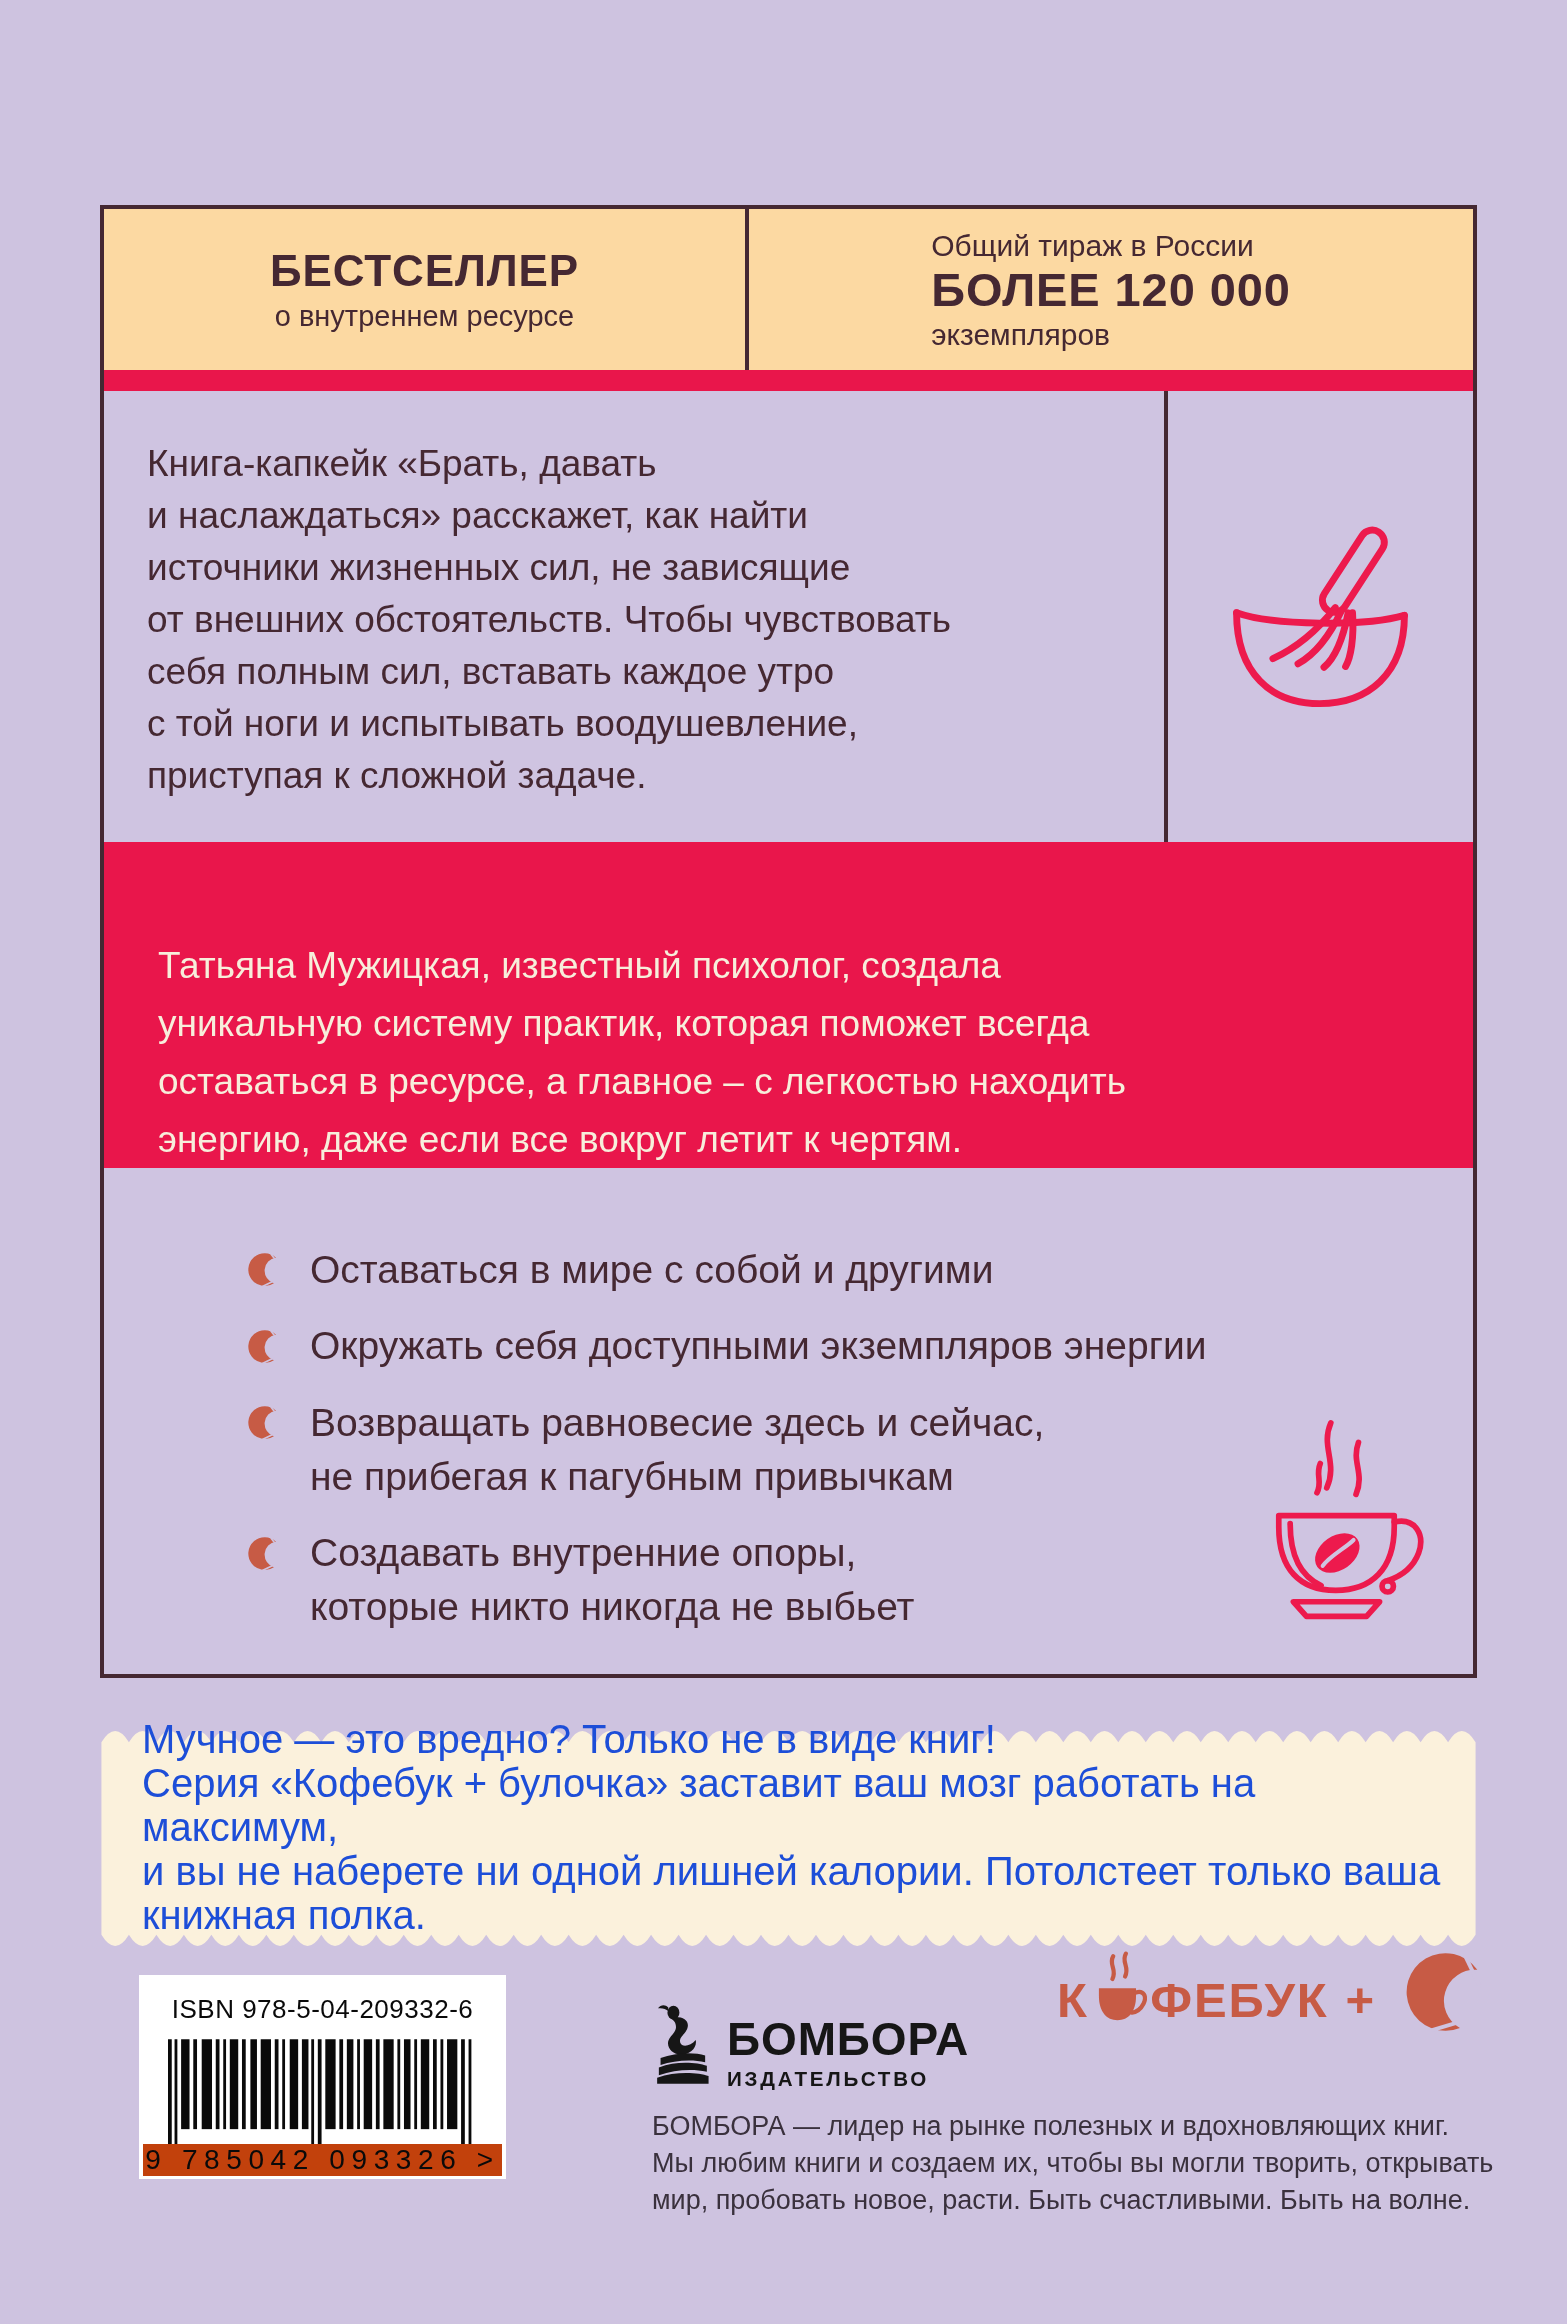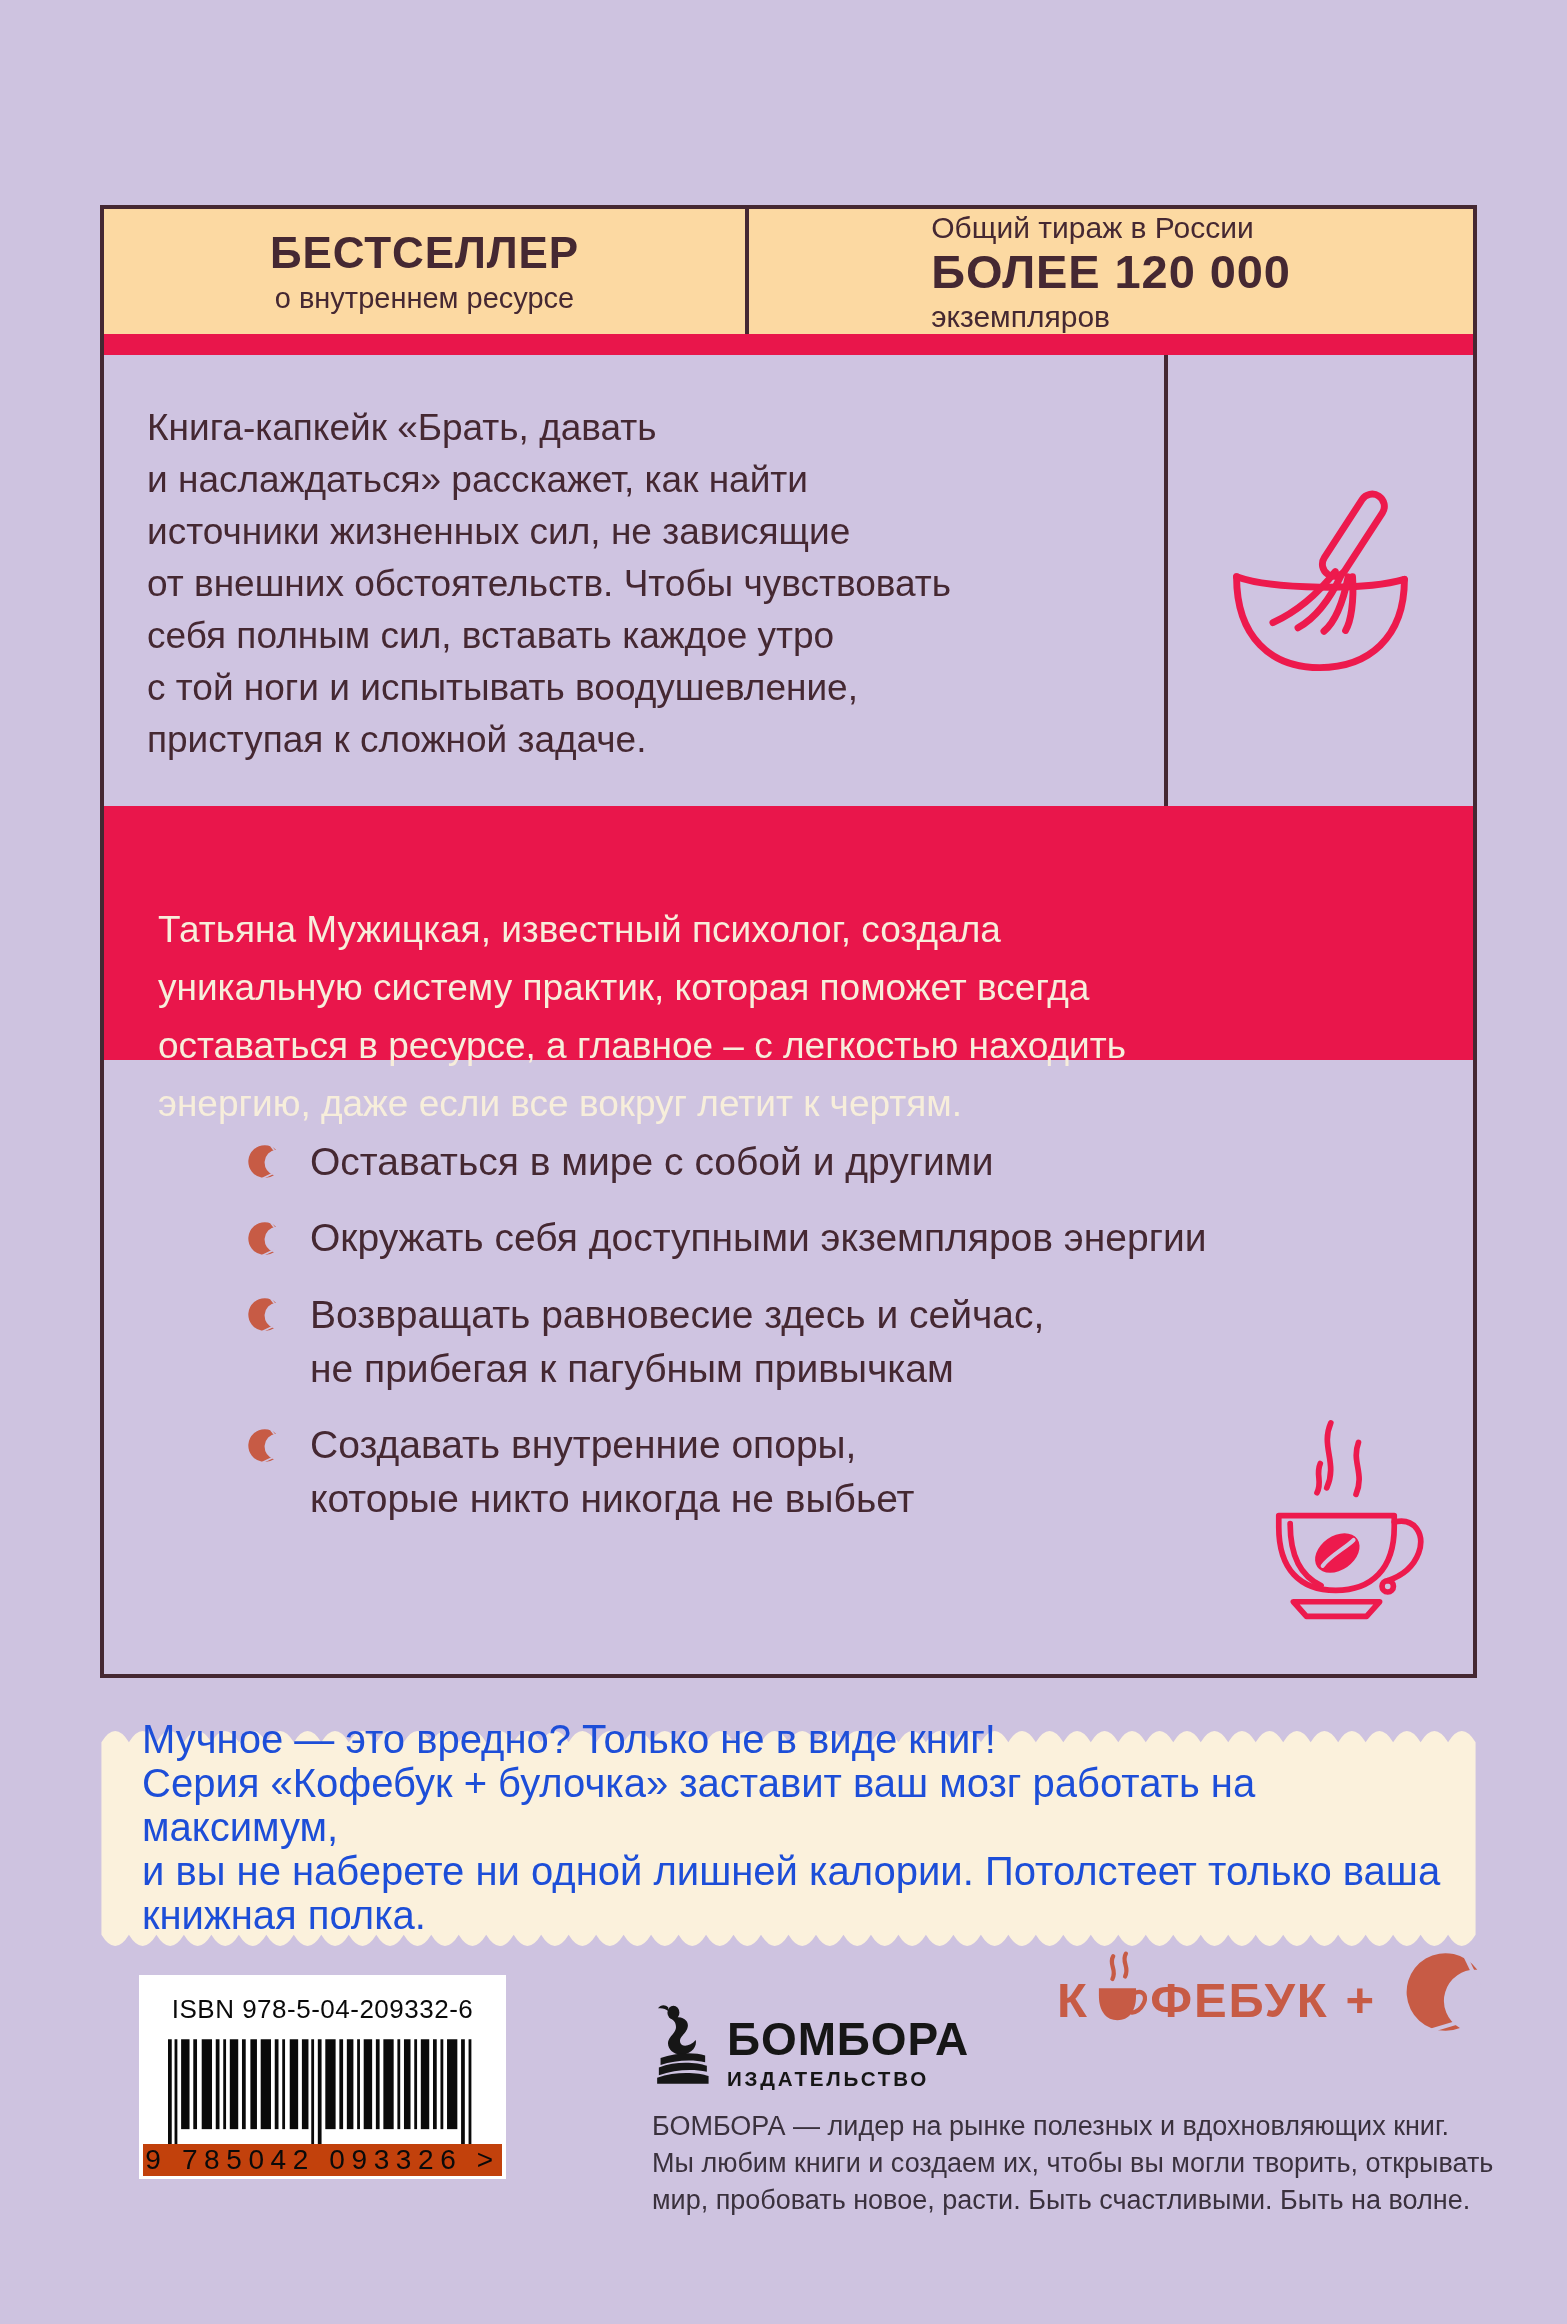--- a/index.html
+++ b/index.html
@@ -9,33 +9,33 @@
     background:#cec3e0;
     font-family:"Liberation Sans","DejaVu Sans",sans-serif;
     color:#452832;
   }
   
   .panel{
     position:absolute;left:100px;top:205px;width:1377px;height:1473px;
     border:4.7px solid #452832;background:#cfc4e1;
     display:flex;flex-direction:column;
   }
-  .hdr{display:flex;height:125px;background:#fcd9a2;flex:0 0 auto;}
+  .hdr{display:flex;height:161px;background:#fcd9a2;flex:0 0 auto;}
   .hdr-left{width:645px;border-right:4.7px solid #452832;display:flex;flex-direction:column;justify-content:center;align-items:center;}
   .bs-title{font-size:44px;font-weight:800;letter-spacing:0.9px;color:#452832;}
   .bs-sub{font-size:29px;margin-top:3.7px;color:#452832;}
   .hdr-right{flex:1;display:flex;justify-content:center;align-items:center;}
   .circ{ text-align:left;}
   .circ-l1,.circ-l3{font-size:30px;line-height:37px;}
   .circ-l2{font-size:47px;font-weight:800;letter-spacing:0.9px;line-height:52px;}
   .strip{height:20.6px;background:#e9164b;flex:0 0 auto;}
   .body-top{display:flex;height:451px;flex:0 0 auto;}
   .intro{flex:1;padding:47px 19px 0 43px;font-size:37px;line-height:52px;white-space:pre-line;}
   .icon-col{width:309px;border-left:4.7px solid #452832;display:flex;align-items:center;justify-content:center;}
-  .quote{height:254px;background:#e9164b;padding:37px 37px 0 54px;color:#f7eedb;font-size:37px;line-height:58px;white-space:pre-line;flex:0 0 auto;}
+  .quote{height:326px;background:#e9164b;padding:37px 37px 0 54px;color:#f7eedb;font-size:37px;line-height:58px;white-space:pre-line;flex:0 0 auto;}
   .learn{position:relative;flex:1;padding:47px 0 0 0;}
   .learn-h{margin-left:214px;font-size:49px;font-weight:800;letter-spacing:0.9px;color:#e9164b;}
   .learn-ul{list-style:none;margin:28px 0 0 0;padding:0 0 0 137px;}
   .learn-li{display:flex;align-items:flex-start;margin-bottom:22.5px;}
   .learn-li .bullet{flex:0 0 41px;height:41px;margin:7.5px 28px 0 0;}
   .learn-li .txt{font-size:39px;line-height:54px;white-space:pre-line;}
   .cup-big{position:absolute;right:43px;bottom:9.4px;}
   
   .receipt{position:absolute;left:100px;top:1731px;width:1377px;height:215px;}
   .receipt-text{

